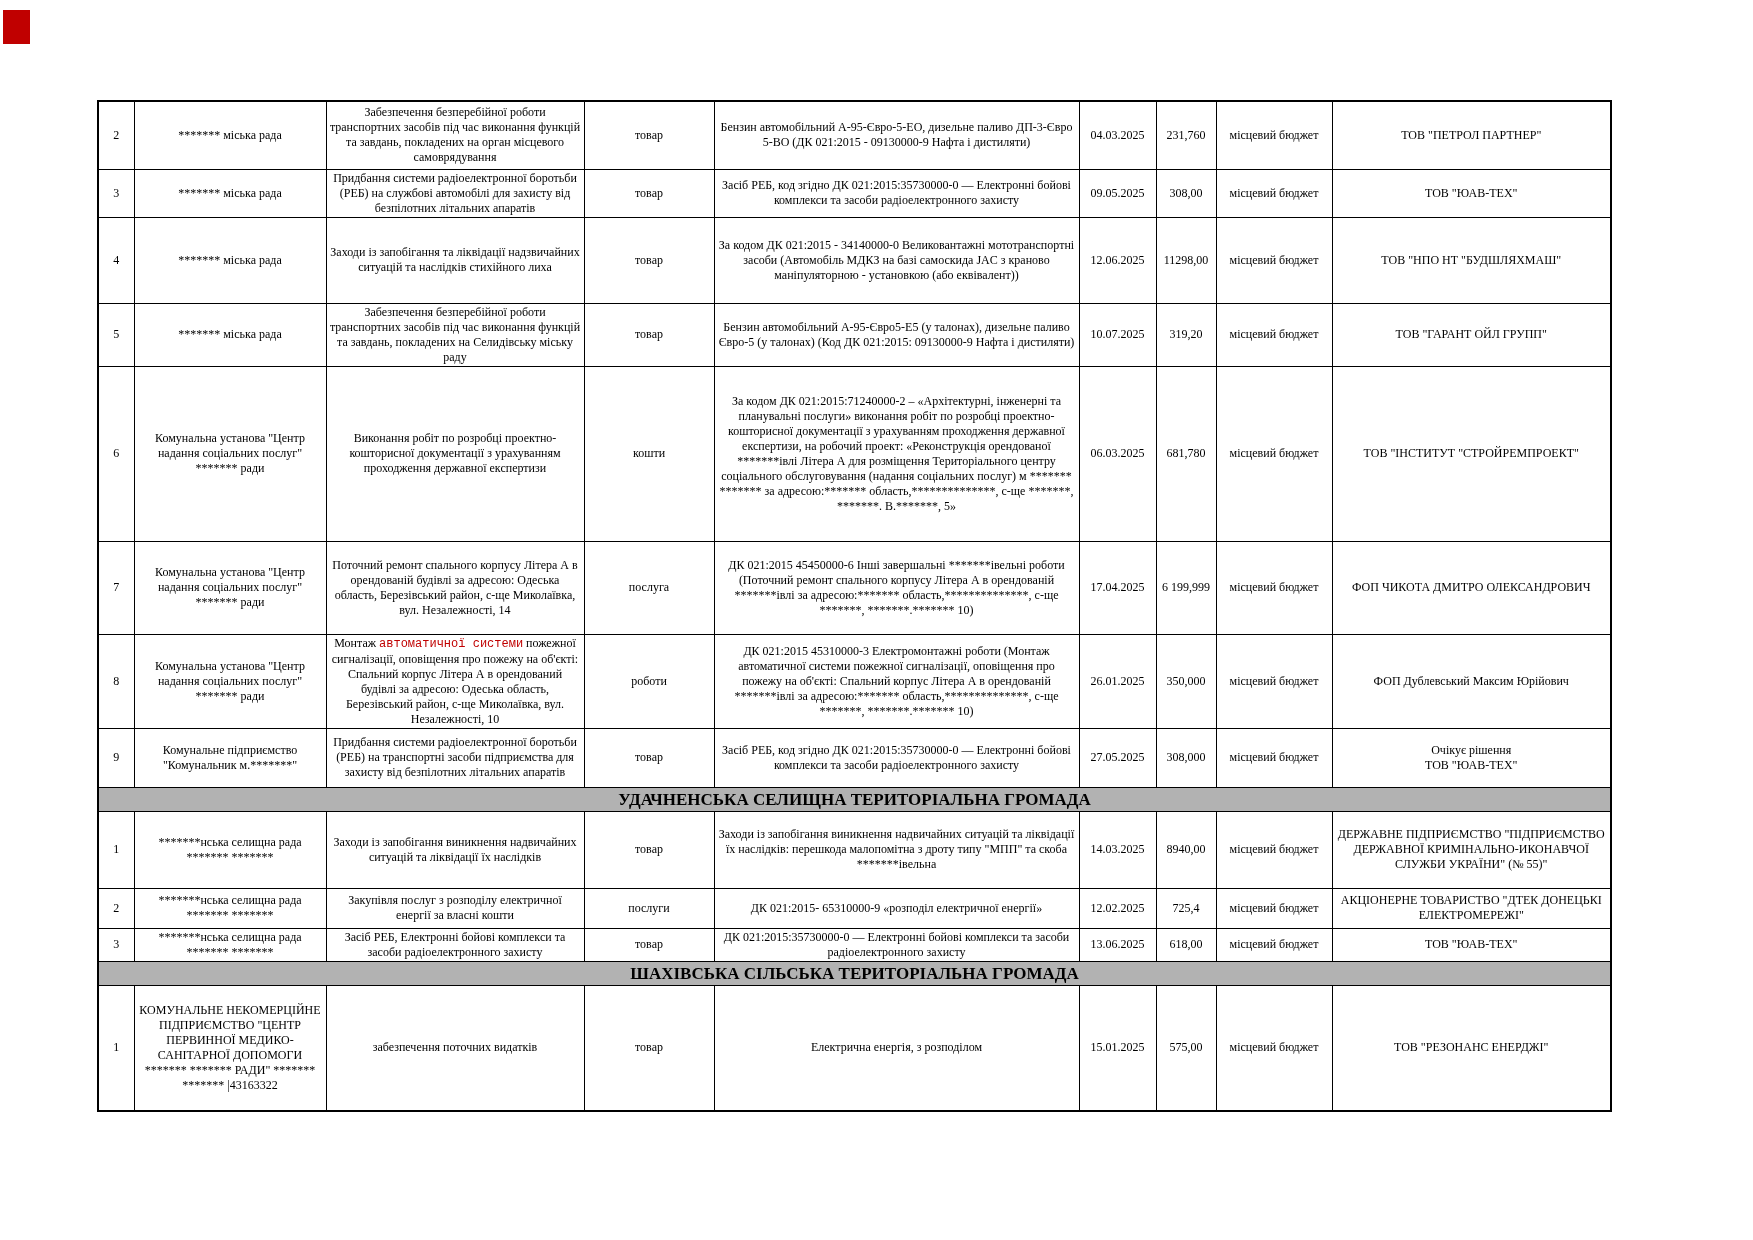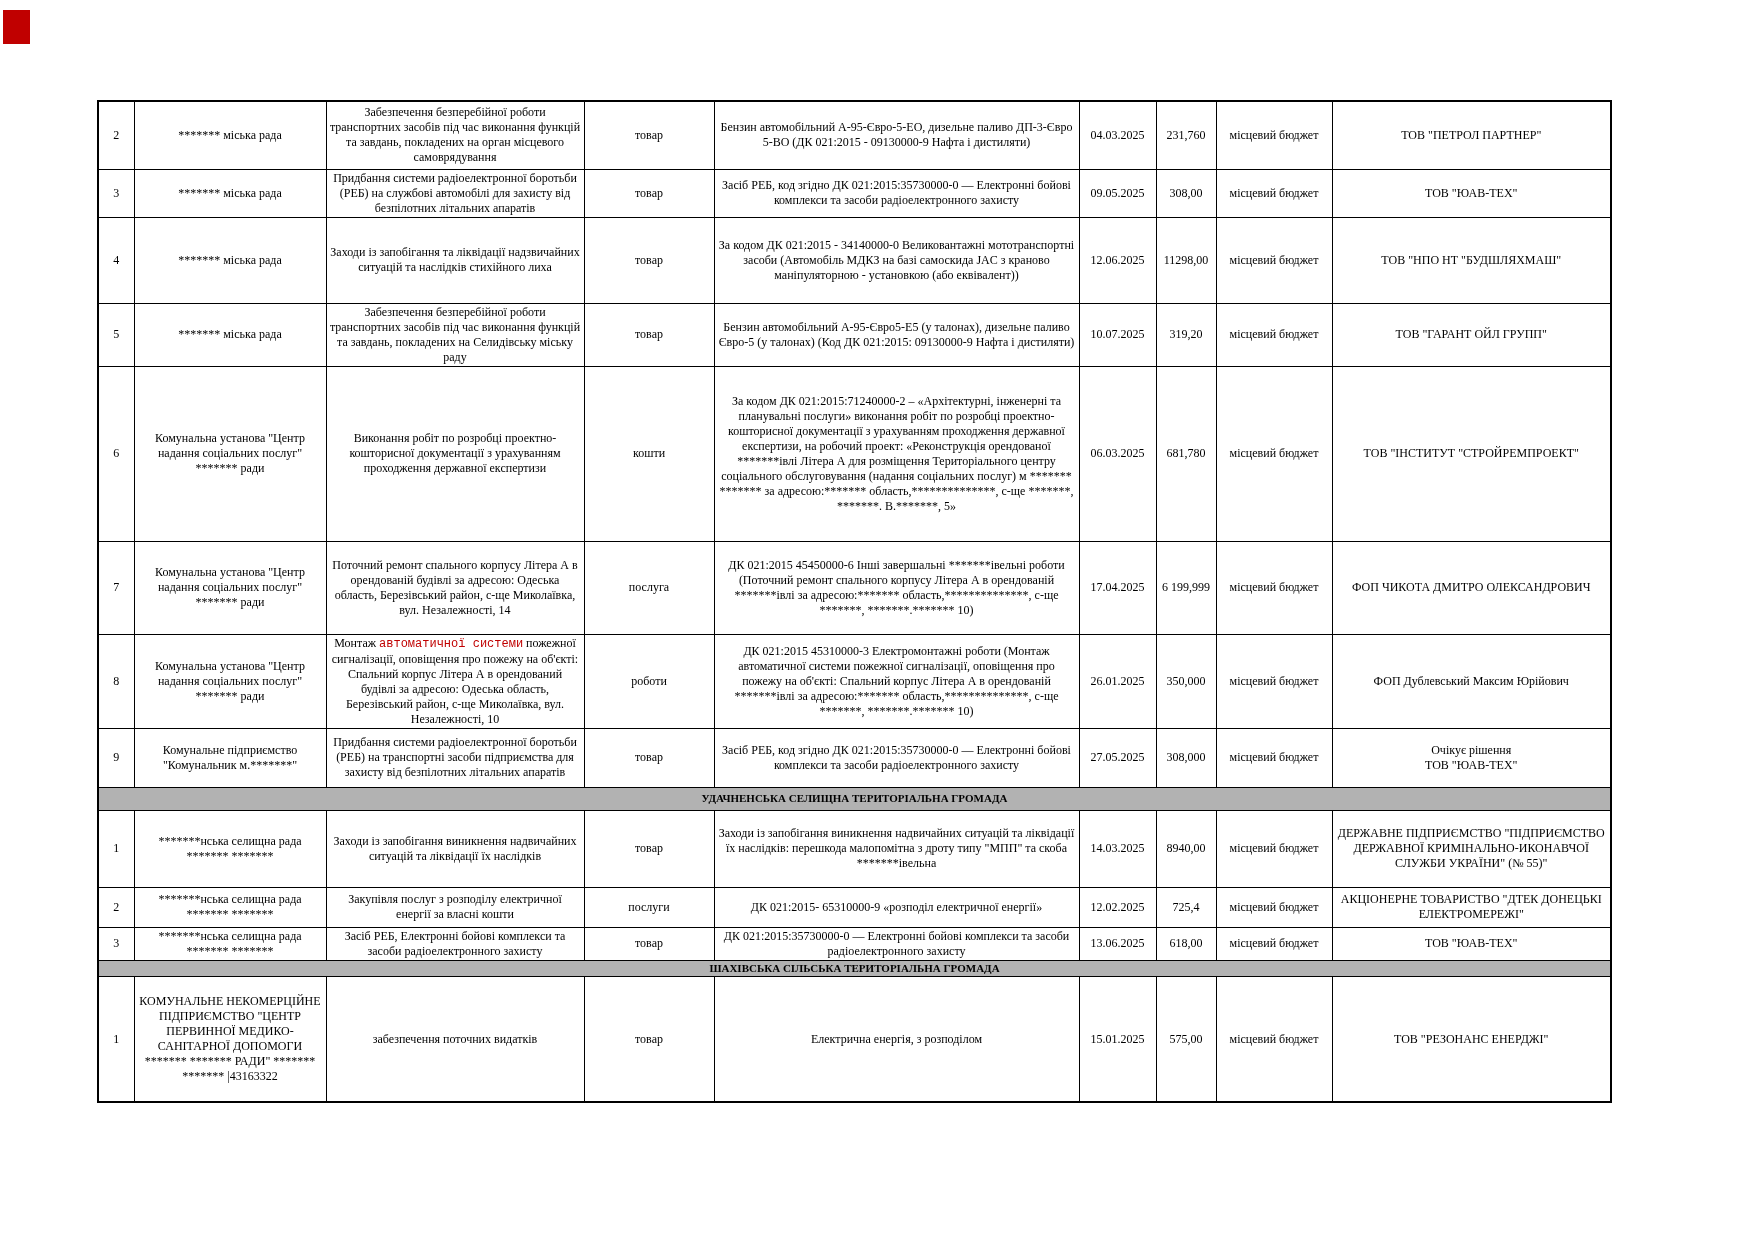--- a/index.html
+++ b/index.html
@@ -3,21 +3,21 @@
 <meta charset="utf-8">
 <style>
   html,body{margin:0;padding:0;background:#ffffff;}
   .page{position:relative;width:1753px;height:1240px;background:#ffffff;overflow:hidden;
         font-family:"Liberation Serif", serif;color:#000;}
   .corner-marker{position:absolute;left:3px;top:10px;width:27px;height:34px;background:var(--accent-red,#c00000);}
   table.proc{position:absolute;left:97px;top:100px;width:1513px;border-collapse:collapse;
              table-layout:fixed;border:2px solid #000;font-size:12px;}
   table.proc td{border:1px solid #000;padding:1px 3px;text-align:center;vertical-align:middle;
                 line-height:1.25;white-space:pre-line;overflow:hidden;}
-  td.section-header{background:var(--section-bg,#b2b2b2);font-weight:bold;font-size:11px;padding:0 2px;}
+  td.section-header{background:var(--section-bg,#b2b2b2);font-weight:bold;font-size:17px;padding:0 2px;}
   .red-text{color:var(--accent-red,#c00000);font-family:Liberation Mono, monospace;}
   
   tbody tr:nth-child(1){height:68px}
   tbody tr:nth-child(2){height:44px}
   tbody tr:nth-child(3){height:86px}
   tbody tr:nth-child(4){height:59px}
   tbody tr:nth-child(5){height:175px}
   tbody tr:nth-child(6){height:93px}
   tbody tr:nth-child(7){height:93px}
   tbody tr:nth-child(8){height:59px}

